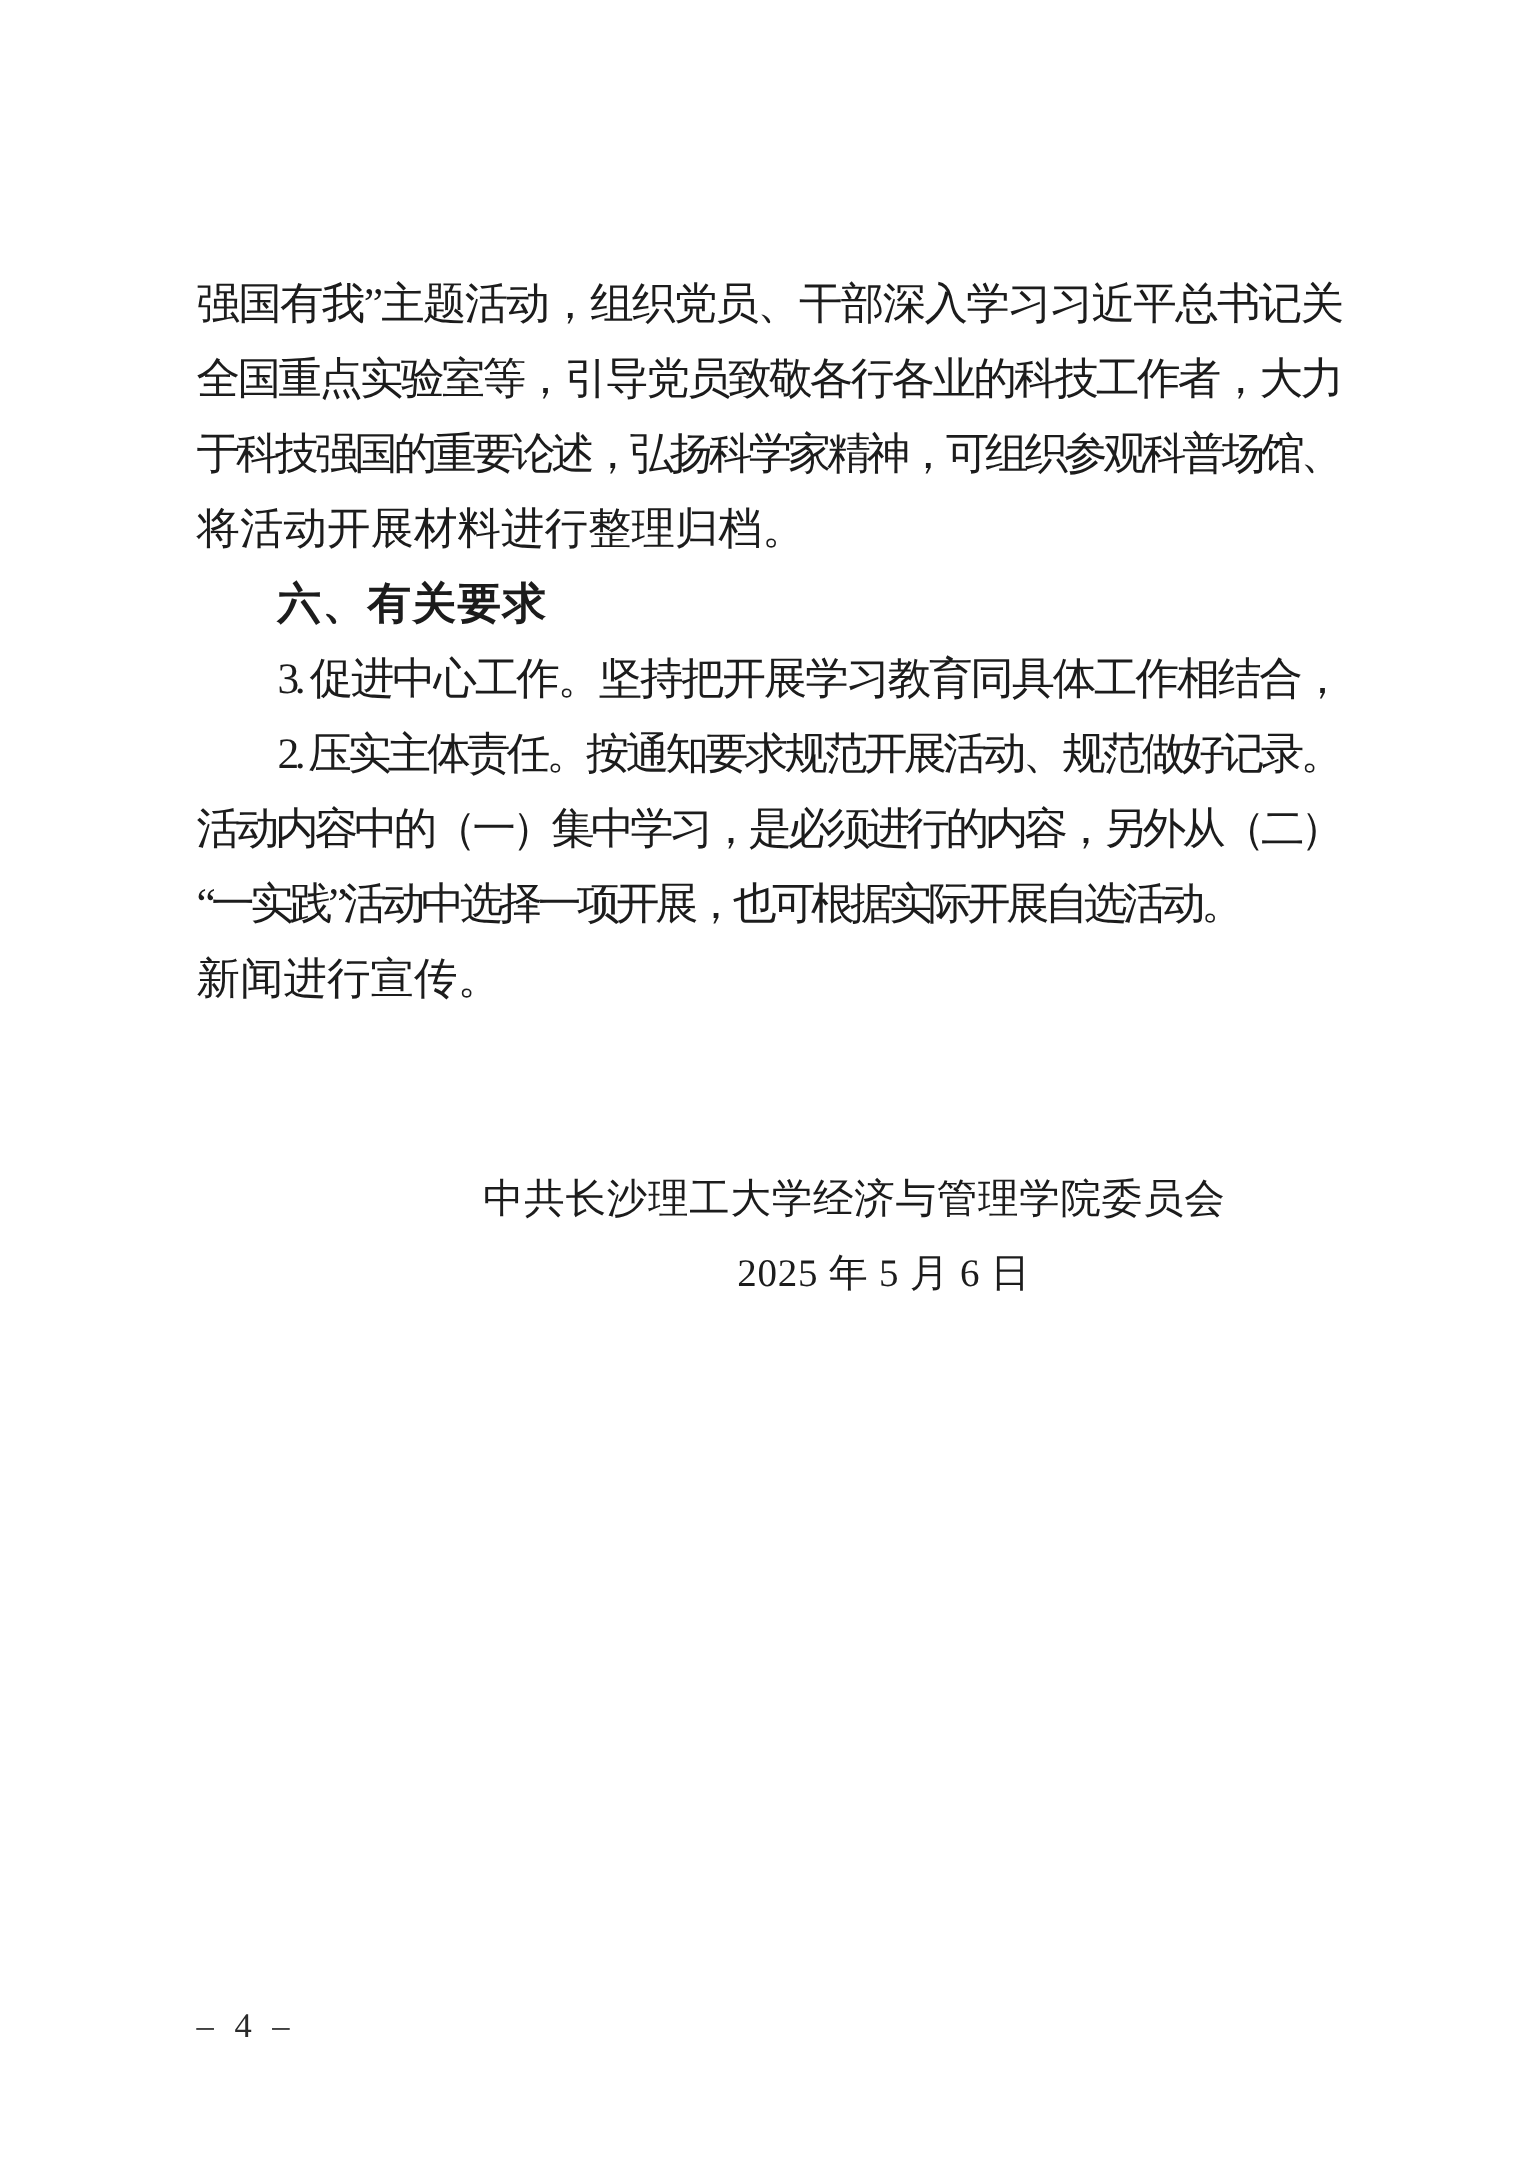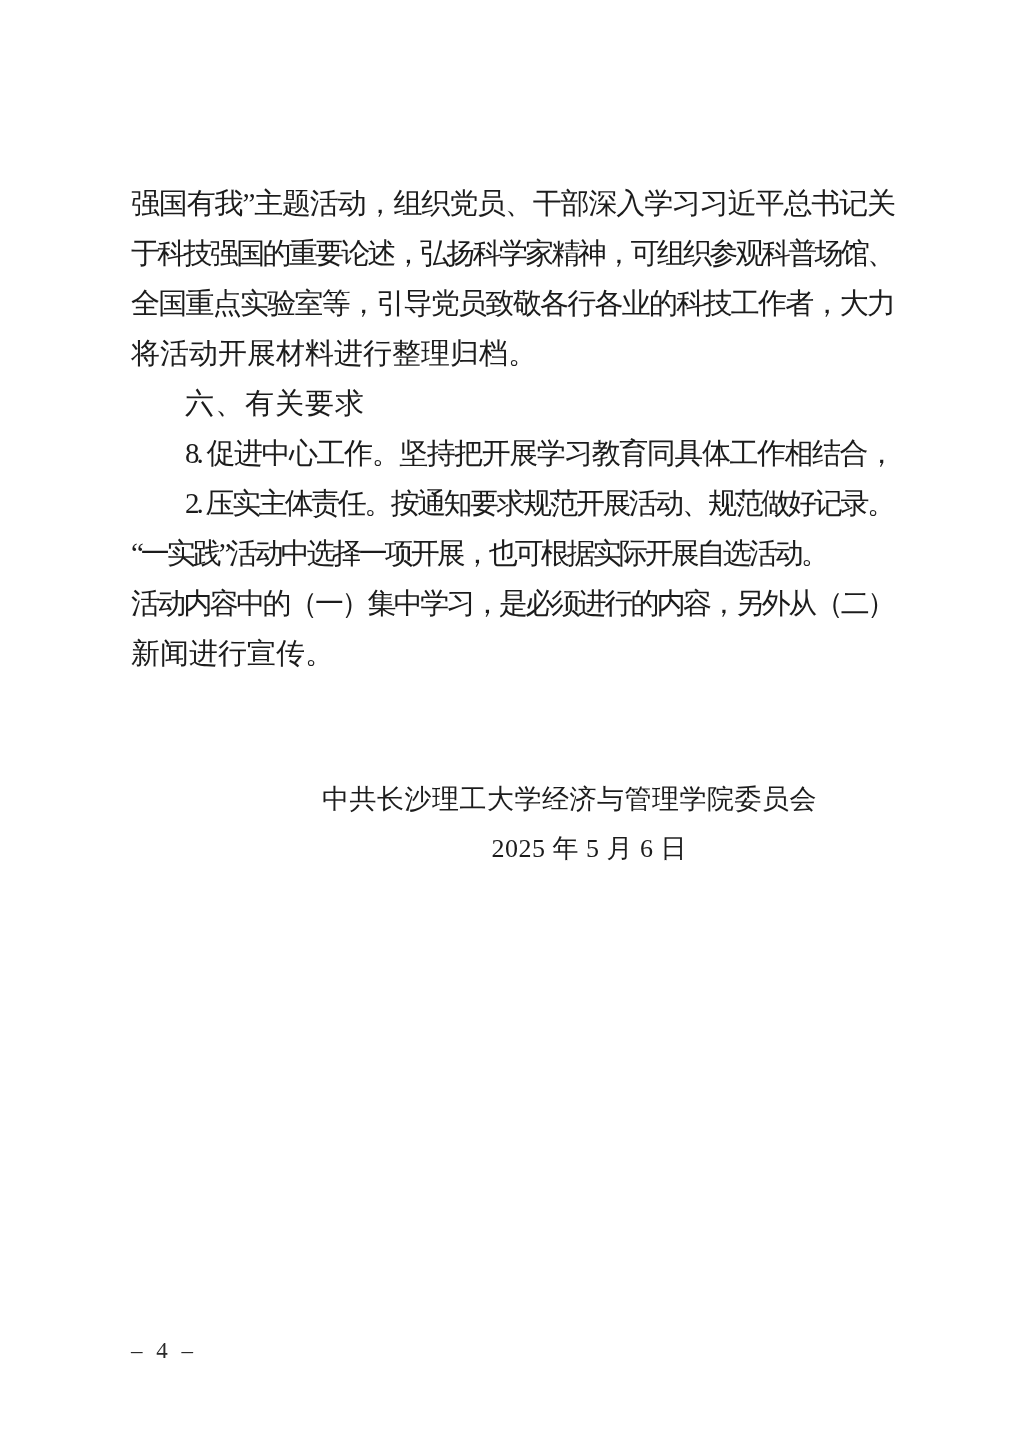--- a/index.html
+++ b/index.html
@@ -42,21 +42,21 @@
   
   .endt {
     text-align: left;
     text-align-last: left;
     letter-spacing: -3px;
   }
   .ind {
     padding-left: 54px;
   }
   .head {
-    font-weight: 400;
+    font-weight: 700;
     letter-spacing: 1px;
     text-align: right;
     text-align-last: left;
   }
   .spacer {
     height: 96px;
   }
   .sigline {
     text-align: center;
     text-align-last: right;
@@ -82,31 +82,31 @@
     color: #2a2a2a;
   }
 </style>
 </head>
 <body>
 
 <div class="page">
   <div class="content">
 
     <div class="line fill">强国有我”主题活动，组织党员、干部深入学习习近平总书记关</div>
+    <div class="line fill">全国重点实验室等，引导党员致敬各行各业的科技工作者，大力</div>
     <div class="line fill">于科技强国的重要论述，弘扬科学家精神，可组织参观科普场馆、</div>
-    <div class="line fill">全国重点实验室等，引导党员致敬各行各业的科技工作者，大力</div>
     <div class="line endl">将活动开展材料进行整理归档。</div>
 
     <div class="line ind head">六、有关要求</div>
 
-    <div class="line ind fill">8. 促进中心工作。坚持把开展学习教育同具体工作相结合，</div>
+    <div class="line ind fill">3. 促进中心工作。坚持把开展学习教育同具体工作相结合，</div>
 
     <div class="line ind fill">2. 压实主体责任。按通知要求规范开展活动、规范做好记录。</div>
+    <div class="line fill">活动内容中的（一）集中学习，是必须进行的内容，另外从（二）</div>
     <div class="line endt">“一实践”活动中选择一项开展，也可根据实际开展自选活动。</div>
-    <div class="line fill">活动内容中的（一）集中学习，是必须进行的内容，另外从（二）</div>
 
     <div class="line endl">新闻进行宣传。</div>
 
     <div class="spacer"></div>
 
     <div class="line sigline">中共长沙理工大学经济与管理学院委员会</div>
     <div class="line dateline">2025 年 5 月 6 日</div>
 
   </div>
 

